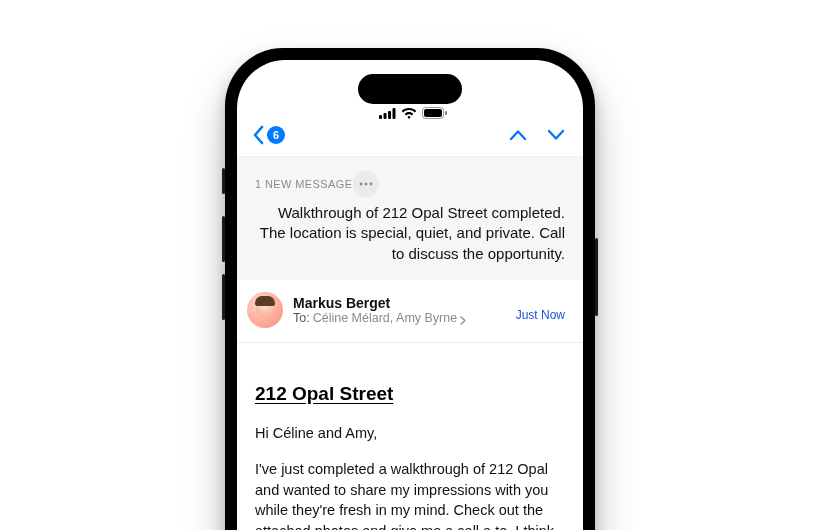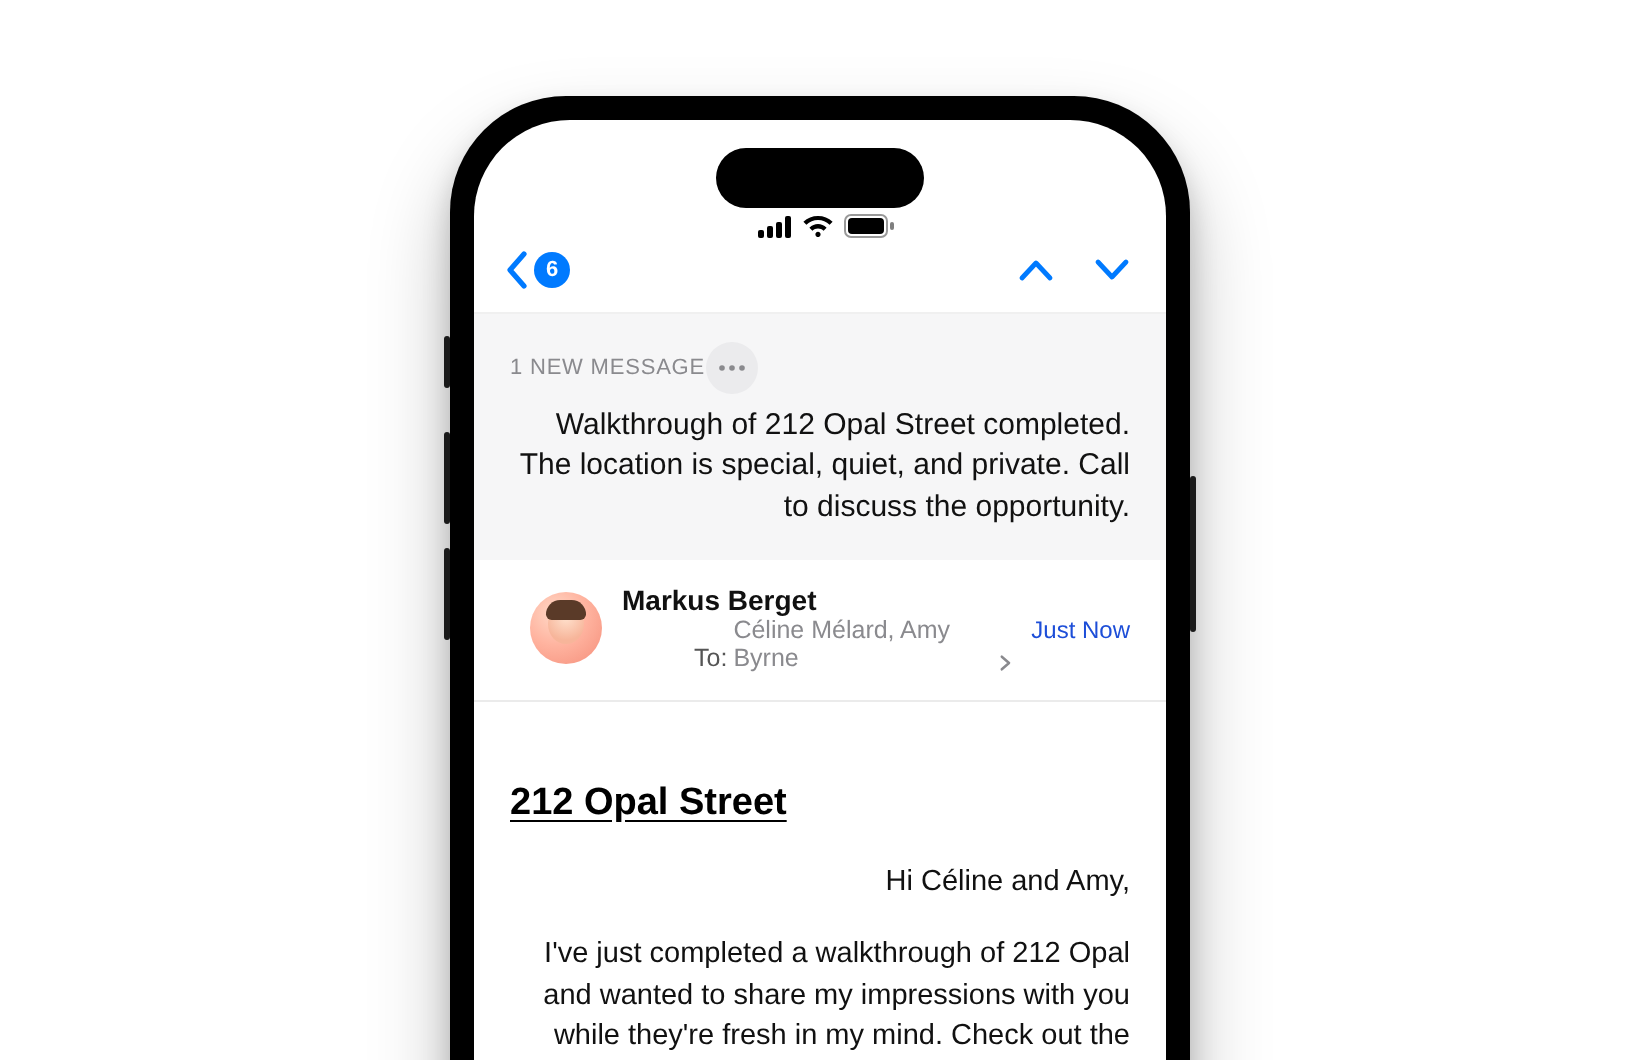--- a/index.html
+++ b/index.html
@@ -131,21 +131,21 @@
     font-size: 15px;
     line-height: 1.35;
     color: #111;
     text-align: right;
   }
 
   .sender-row {
     display: flex;
     align-items: center;
     gap: 10px;
-    padding: 12px 18px 14px 28px;
+    padding: 12px 18px 14px 10px;
     border-bottom: 1px solid rgba(0,0,0,0.08);
   }
   .avatar {
     width: 36px; height: 36px;
     border-radius: 18px;
     background: radial-gradient(circle at 35% 30%, #ffd9c7 0%, #ffb4a0 45%, #f58e7a 100%);
     position: relative;
     overflow: hidden;
     flex-shrink: 0;
   }
@@ -162,21 +162,21 @@
     position:absolute;
     left: 8px; top: 4px;
     width: 20px; height: 10px;
     background: #5a3a28;
     border-radius: 10px 10px 4px 4px;
   }
   .sender-meta { flex: 1; min-width: 0; }
   .sender-name { font-size: 14px; font-weight: 600; color:#111; }
   .sender-to {
     font-size: 12.5px; color: #8a8a8e;
-    display: flex; align-items: flex-end; gap: 3px; margin-left: 36px;
+    display: flex; align-items: flex-end; gap: 3px;
   }
   .sender-to .to-lbl { color: #555; }
   .sender-time { font-size: 12px; color: #1d4ed8; align-self: flex-start; margin-top: 16px; }
 
   .email-body {
     padding: 16px 18px 0 18px;
   }
   .email-subject {
     font-size: 19px;
     font-weight: 800;
@@ -186,21 +186,21 @@
     padding-right: 6px;
     margin-bottom: 18px;
     display: inline-block;
     margin-top: 24px;
   }
   .email-text {
     font-size: 14.5px;
     line-height: 1.42;
     color: #111;
   }
-  .email-text p { margin-bottom: 16px; text-align: right; }
+  .email-text p { margin-bottom: 16px; }
 </style>
 </head>
 <body>
 
 <div class="phone">
   <div class="btn-side btn-mute"></div>
   <div class="btn-side btn-volup"></div>
   <div class="btn-side btn-voldn"></div>
   <div class="btn-side btn-power"></div>
 

